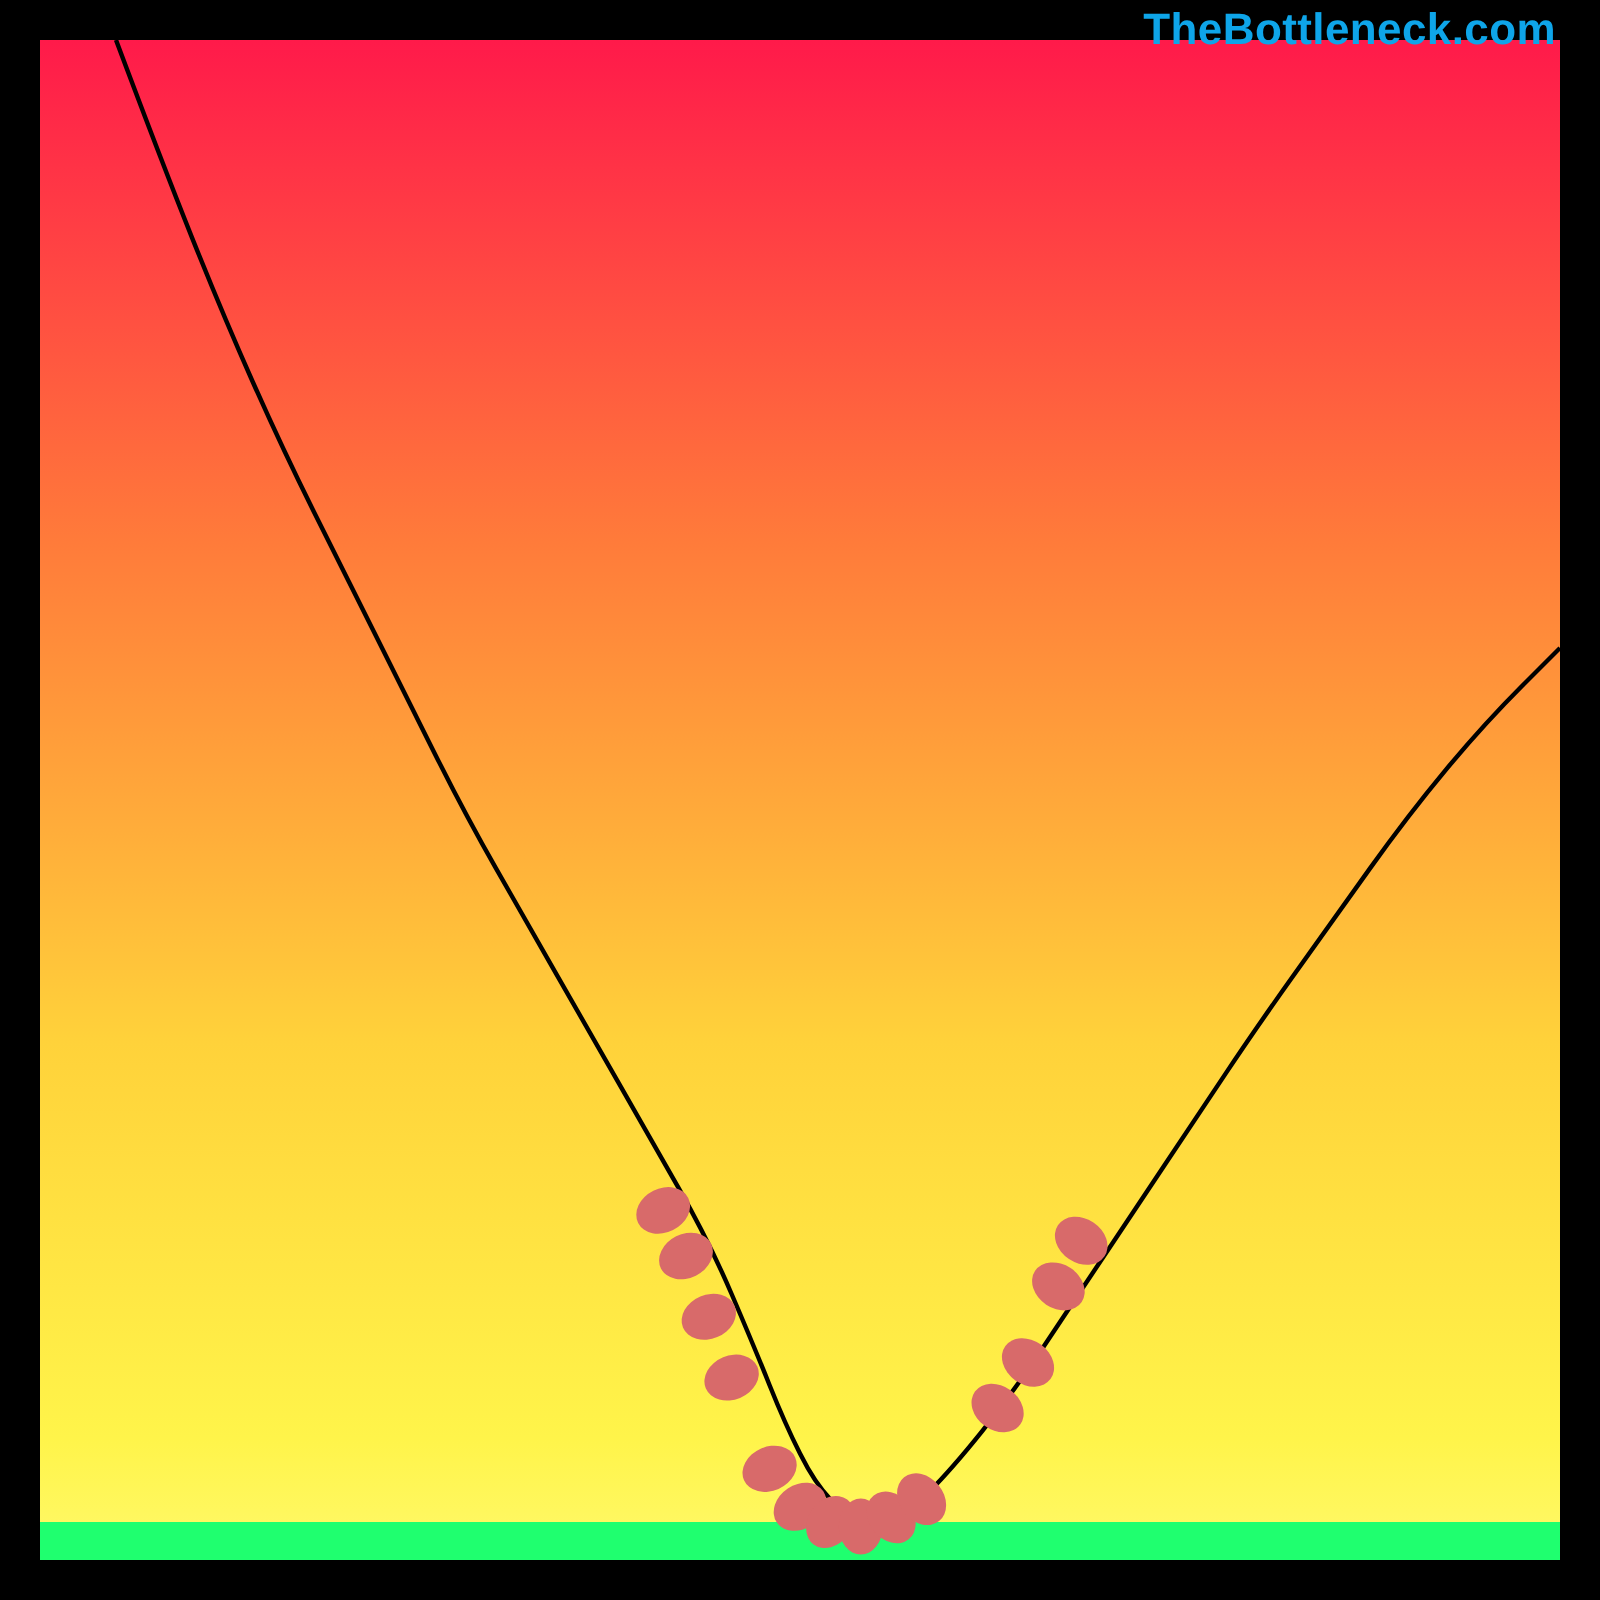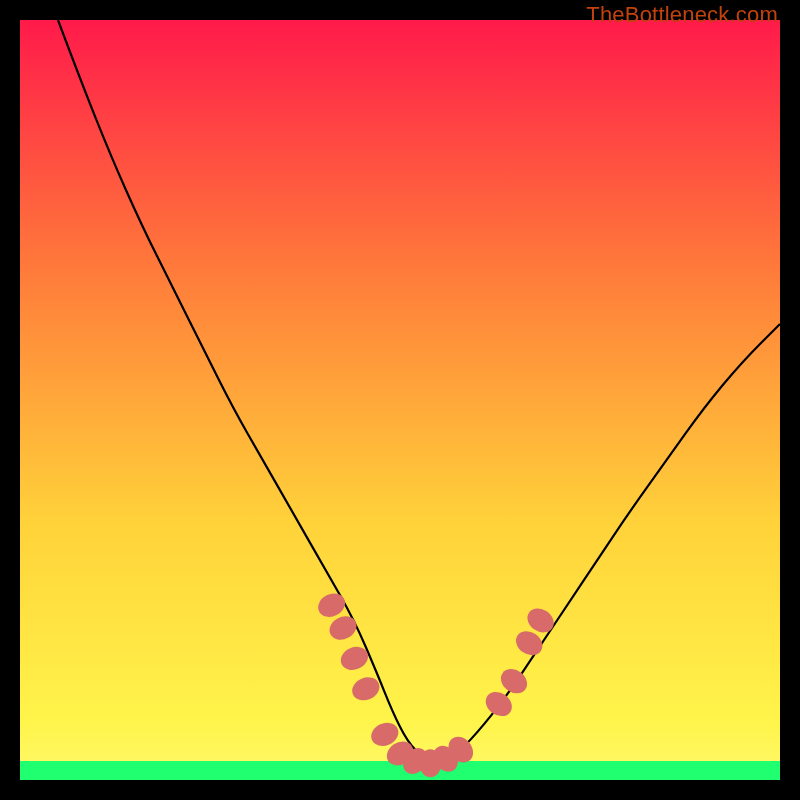--- a/index.html
+++ b/index.html
@@ -24,22 +24,22 @@
     left: 0;
     top: 0;
     width: 760px;
     height: 760px;
   }
   #watermark {
     position: absolute;
     top: 2px;
     right: 22px;
     font-size: 22px;
-    font-weight: 400;
-    color: #c2410c;
+    font-weight: 700;
+    color: #0ea5e9;
     letter-spacing: 0.2px;
     z-index: 5;
   }
 </style>
 </head>
 <body>
 
 <div id="watermark">TheBottleneck.com</div>
 
 <div id="chart-frame">

